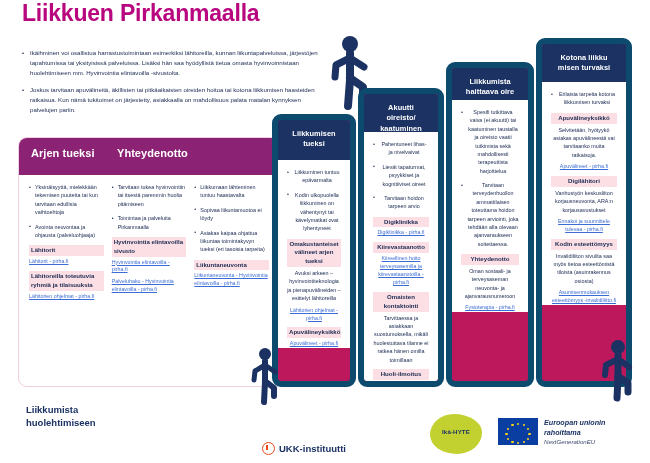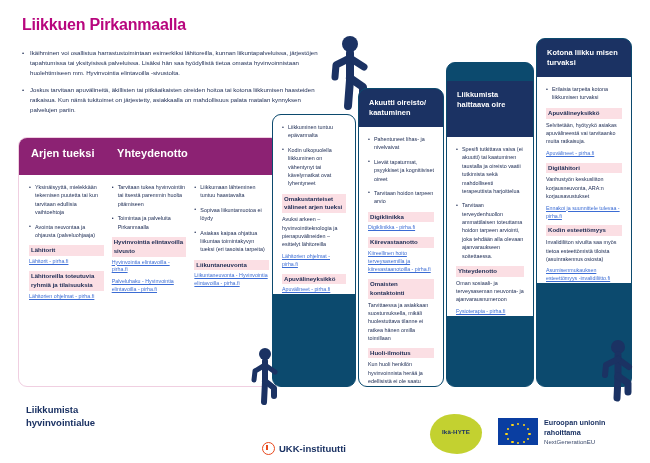--- a/index.html
+++ b/index.html
@@ -18,22 +18,22 @@
   .page {
     position: absolute;
     inset: 0;
     background: #ffffff;
   }
 
   
   .main-title {
     position: absolute;
     left: 22px;
-    top: 16px;
-    font-size: 16px;
+    top: 0;
+    font-size: 23px;
     font-weight: bold;
     color: #b8067e;
     letter-spacing: -0.2px;
   }
 
   
   .intro {
     position: absolute;
     left: 22px;
     top: 48px;
@@ -127,21 +127,21 @@
     color: #3b6cd4;
     text-decoration: underline;
     font-size: 5.3px;
     line-height: 1.5;
     display: block;
     margin-bottom: 4px;
     word-break: break-word;
   }
 
   
-  .card-dark { border: 1px solid #0c4a6e; background: #0c4a6e; }
+  .card-dark { border: 6px solid #0c4a6e; background: #be185d; text-align: center; }
   .card-dark .card-head {
     background: #1b3263;
     padding: 9px 10px 0 10px;
     font-size: 7.4px;
     line-height: 1.4;
     box-sizing: border-box;
   }
   .card-dark .card-body {
     padding: 8px 9px 0 9px;
     font-size: 5.4px;
@@ -160,21 +160,21 @@
   }
   .card-dark .txt { margin-bottom: 4px; }
 
   .card-liikkumisen { left: 272px; top: 114px; width: 84px; height: 273px; }
   .card-liikkumisen .card-head { height: 40px; }
 
   .card-akuutti { left: 358px; top: 88px; width: 86px; height: 299px; }
   .card-akuutti .card-head { height: 38px; }
 
   .card-haittaava { left: 446px; top: 62px; width: 88px; height: 325px; }
-  .card-haittaava .card-head { height: 56px; margin-top: 18px; }
+  .card-haittaava .card-head { height: 32px; }
 
   .card-kotona { left: 536px; top: 38px; width: 96px; height: 349px; }
   .card-kotona .card-head { height: 38px; }
 
   
   .figure { position: absolute; }
 
   
   .footer { position: absolute; left: 0; bottom: 0; width: 650px; height: 62px; }
   .brand-pirkanmaa {
@@ -236,20 +236,21 @@
     color: #1b3263;
     letter-spacing: 0.1px;
   }
   .brand-eu {
     position: absolute;
     left: 498px;
     top: 418px;
     display: flex;
     gap: 6px;
     align-items: flex-end;
+    font-style: italic;
   }
   .eu-flag {
     width: 40px; height: 27px;
     background: #0a3ea1;
     position: relative;
     flex: none;
   }
   .eu-star {
     position: absolute;
     width: 2.4px; height: 2.4px;
@@ -320,20 +321,21 @@
         <div class="bullet">Sopivaa liikuntamuotoa ei löydy</div>
         <div class="bullet">Asiakas kaipaa ohjattua liikuntaa toimintakyvyn tueksi (eri tasoisia tarpeita)</div>
         <span class="hl">Liikuntaneuvonta</span>
         <a class="lnk" href="#">Liikuntaneuvonta - Hyvinvointia elintavoilla - pirha.fi</a>
       </div>
 
     </div>
   </div>
 
   <div class="card card-dark card-liikkumisen">
+    <div class="card-head">Liikkumisen tueksi</div>
     <div class="card-body">
       <div class="bullet">Liikkuminen tuntuu epävarmalta</div>
       <div class="bullet">Kodin ulkopuolella liikkuminen on vähentynyt tai kävelymatkat ovat lyhentyneet</div>
       <span class="hl">Omakustanteiset välineet arjen tueksi</span>
       <div class="txt">Avuksi arkeen – hyvinvointiteknologia ja pienapuvälineiden –esittelyt lähitoreilla</div>
       <a class="lnk" href="#">Lähitorien ohjelmat - pirha.fi</a>
       <span class="hl">Apuvälineyksikkö</span>
       <a class="lnk" href="#">Apuvälineet - pirha.fi</a>
     </div>
   </div>
@@ -409,21 +411,21 @@
       <path d="M22 21 L10 27 L9 37" stroke="#1b3263" stroke-width="6" stroke-linecap="round" stroke-linejoin="round" fill="none"></path>
       <path d="M22 39 L21 60" stroke="#1b3263" stroke-width="7" stroke-linecap="round"></path>
       <path d="M22 38 L32 45 L32 54" stroke="#1b3263" stroke-width="7" stroke-linecap="round" stroke-linejoin="round" fill="none"></path>
     </svg>
   </div>
 
   <div class="footer"></div>
 
   <div class="brand-pirkanmaa">
     <div>Liikkumista</div>
-    <div>hyvinvointialue</div>
+    <div>huolehtimiseen</div>
   </div>
 
   <div class="brand-ukk">
     <span class="ukk-mark"></span>
     <span>UKK-instituutti</span>
   </div>
 
   <div class="brand-ikahyte">
     <div class="ikahyte-blob">
       <div class="ikahyte-label">Ikä-HYTE</div>

